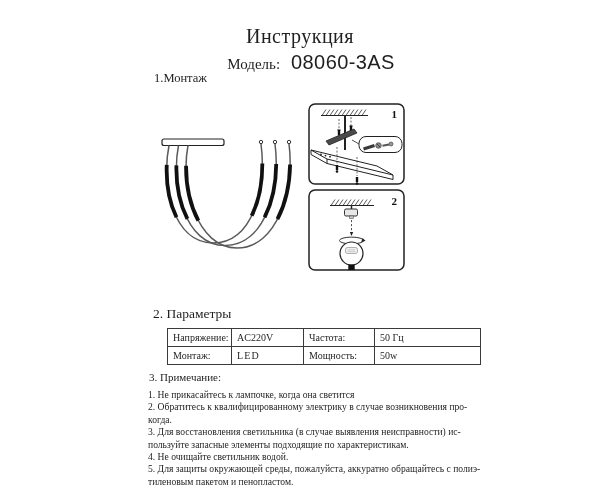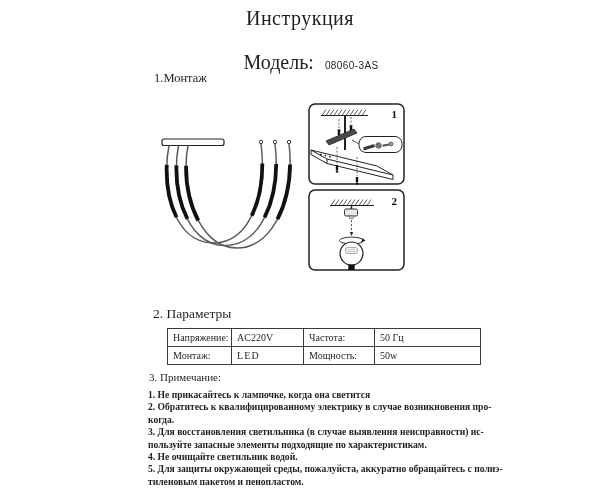--- a/index.html
+++ b/index.html
@@ -1,35 +1,35 @@
 <!DOCTYPE html>
 <html><head>
 <meta charset="utf-8">
 <style>
   html,body{margin:0;padding:0;background:#fff;}
   .page{position:relative;width:600px;height:500px;background:#ffffff;overflow:hidden;
         font-family:"Liberation Serif", serif;color:#1f1f1f;}
   .abs{position:absolute;}
-  .doc-title{top:7px;left:0;width:600px;text-align:center;font-size:20px;letter-spacing:.5px;}
+  .doc-title{top:25px;left:0;width:600px;text-align:center;font-size:20px;letter-spacing:.5px;}
   .model-line{top:51px;left:11px;width:600px;text-align:center;}
-  .model-label{font-size:20px;text-align:right;}
-  .model-value{font-family:"Liberation Sans", sans-serif;font-size:10px;letter-spacing:.4px;margin-left:7px;}
+  .model-label{font-size:15px;text-align:right;}
+  .model-value{font-family:"Liberation Sans", sans-serif;font-size:20px;letter-spacing:.4px;margin-left:7px;}
   .h-montage{top:71px;left:154px;font-size:12.5px;font-family:Liberation Serif, serif;}
   .h-params{top:306px;left:153px;font-size:13.5px;}
   .h-notes{top:371px;left:149px;font-size:11px;}
   .lamp-svg{top:130px;left:150px;}
   .diag-svg{top:100px;left:300px;}
   table.params{border-collapse:collapse;table-layout:fixed;}
   table.params td{border:1px solid #3a3a3a;height:17px;font-size:10px;padding:0 2px 0 5px;
                   vertical-align:middle;white-space:nowrap;overflow:hidden;}
   td.w0{width:56px;} td.w1{width:64px;} td.w2{width:63px;} td.w3{width:98px;}
   td.led{padding-left:15px;letter-spacing:1.2px;}
   td.watt{font-size:9px;padding-left:6px;}
   .notes{top:389px;left:148px;font-size:9.6px;line-height:12.4px;}
-  .notes div{white-space:nowrap;font-weight:bold;}
+  .notes div{white-space:nowrap;}
   svg text{font-family:"Liberation Serif", serif;}
 </style>
 </head>
 <body>
 
 <div class="page">
 
   <div class="abs doc-title">Инструкция</div>
 
   <div class="abs model-line">

